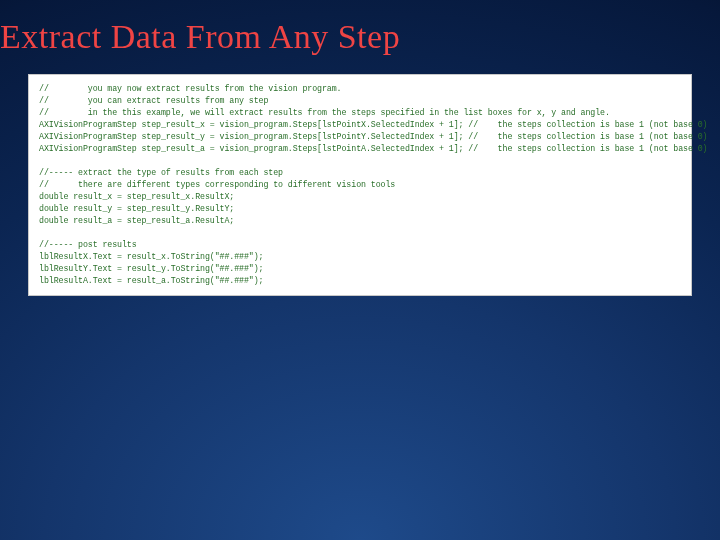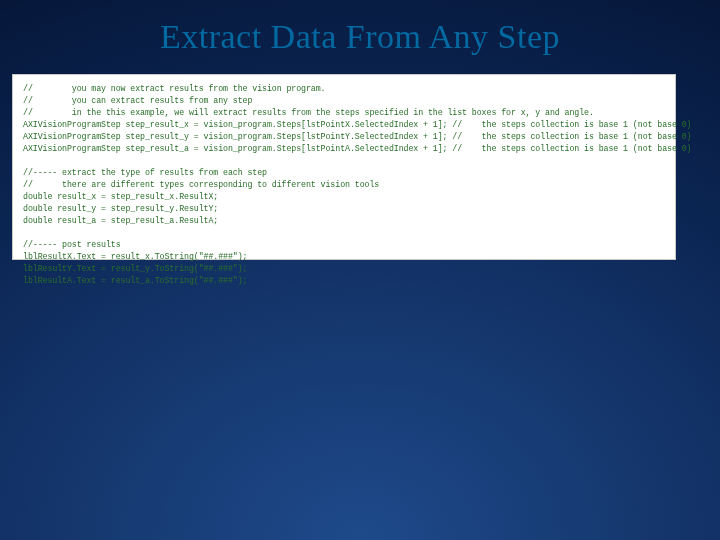--- a/index.html
+++ b/index.html
@@ -12,35 +12,34 @@
   body {
     background: radial-gradient(ellipse 900px 700px at 50% 100%,
                 #1e4a8a 0%,
                 #14356b 35%,
                 #0b2552 60%,
                 #06183b 85%,
                 #030e24 100%);
     font-family: "Times New Roman", Times, serif;
   }
   .title {
-    text-align: center;
-    color: #0369a1;
+    color: #ef4444;
     font-size: 34px;
     font-weight: 400;
     margin-top: 18px;
     margin-bottom: 18px;
     letter-spacing: 0.5px;
   }
   .code-box {
     background: #ffffff;
-    margin: 0 12px;
+    margin: 0 28px;
     padding: 8px 12px 10px 10px;
     box-sizing: border-box;
     width: 664px;
-    height: 186px;
+    height: 222px;
     border: 1px solid #c8c8c8;
   }
   .code-box pre {
     margin: 0;
     font-family: "Courier New", Courier, monospace;
     font-size: 8.3px;
     line-height: 12px;
     color: #2a6f2a;
     white-space: pre;
     letter-spacing: -0.1px;

